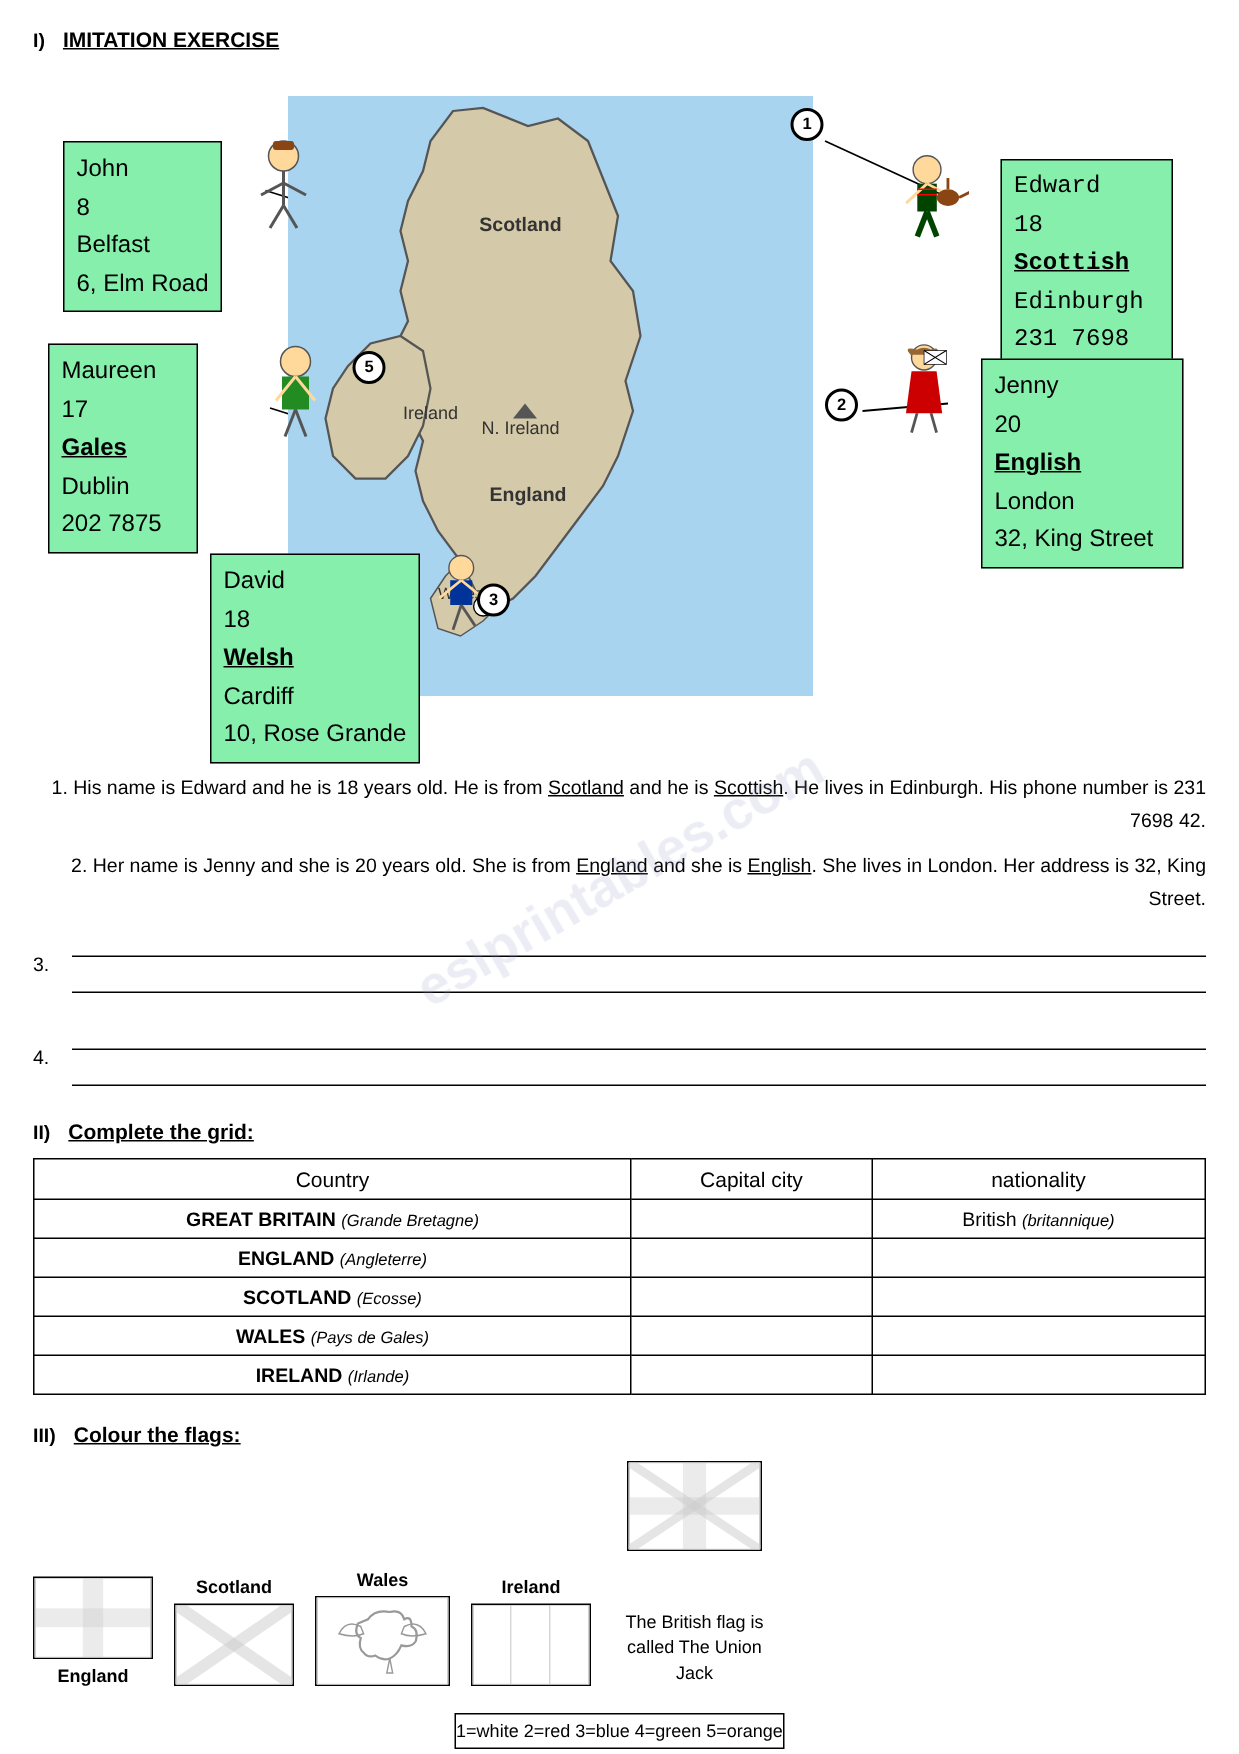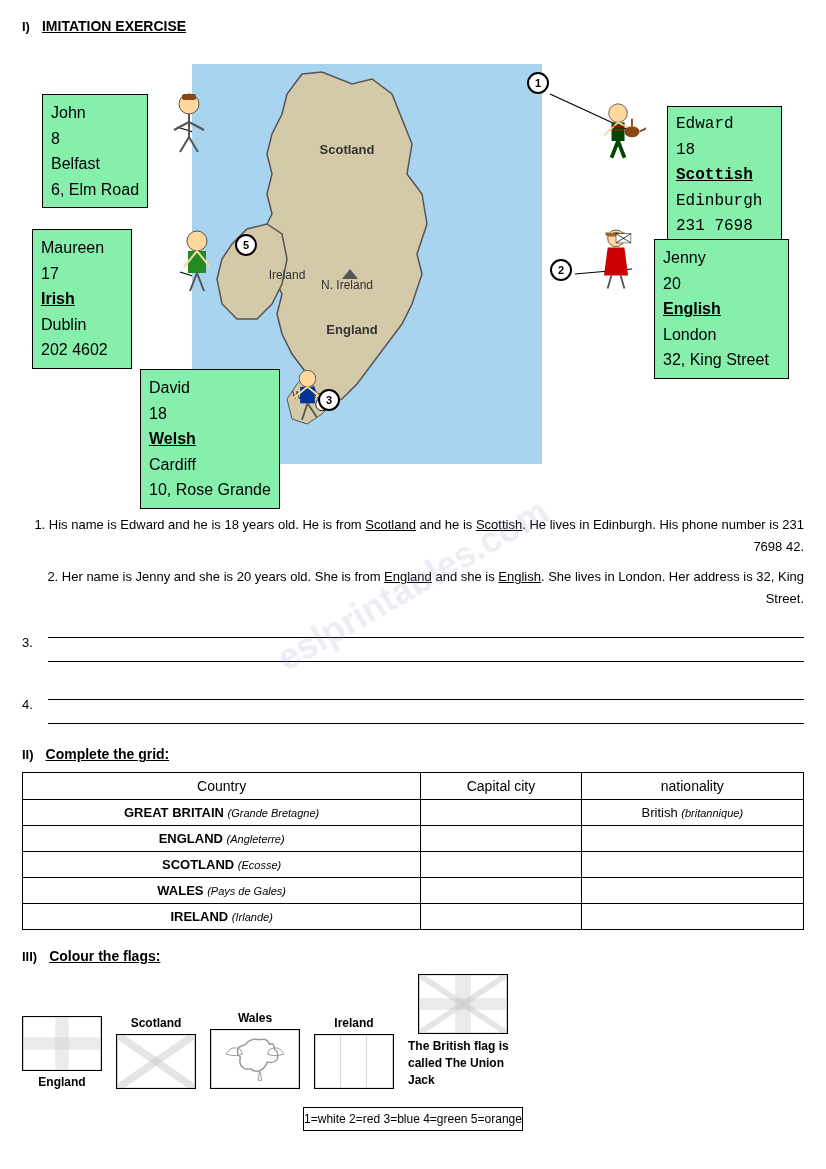--- a/index.html
+++ b/index.html
@@ -185,24 +185,25 @@
 
     .color-key {
       border: 1.5px solid #000;
       padding: 4px 0;
       font-size: 12px;
       margin-top: 8px;
       display: inline-block;
     }
     .union-jack-text {
       font-size: 12px;
-      font-weight: bold;
+      font-weight: normal;
       max-width: 110px;
-      text-align: left;
+      text-align: center;
       line-height: 1.4;
+      margin-top: 35px;
     }
 
     .watermark {
       position: fixed;
       top: 50%;
       left: 50%;
       transform: translate(-50%, -50%) rotate(-30deg);
       font-size: 36px;
       color: rgba(150,150,200,0.18);
       pointer-events: none;
@@ -258,23 +259,23 @@
   <div class="info-box info-box-john">
     <div>John</div>
     <div>8</div>
     <div>Belfast</div>
     <div>6, Elm Road</div>
   </div>
 
   <div class="info-box info-box-maureen">
     <div>Maureen</div>
     <div>17</div>
-    <div class="nationality">Irish</div>
+    <div class="nationality">Gales</div>
     <div>Dublin</div>
-    <div>202 4602</div>
+    <div>202 7875</div>
   </div>
 
   <div class="info-box info-box-david">
     <div>David</div>
     <div>18</div>
     <div class="nationality">Welsh</div>
     <div>Cardiff</div>
     <div>10, Rose Grande</div>
   </div>
 

